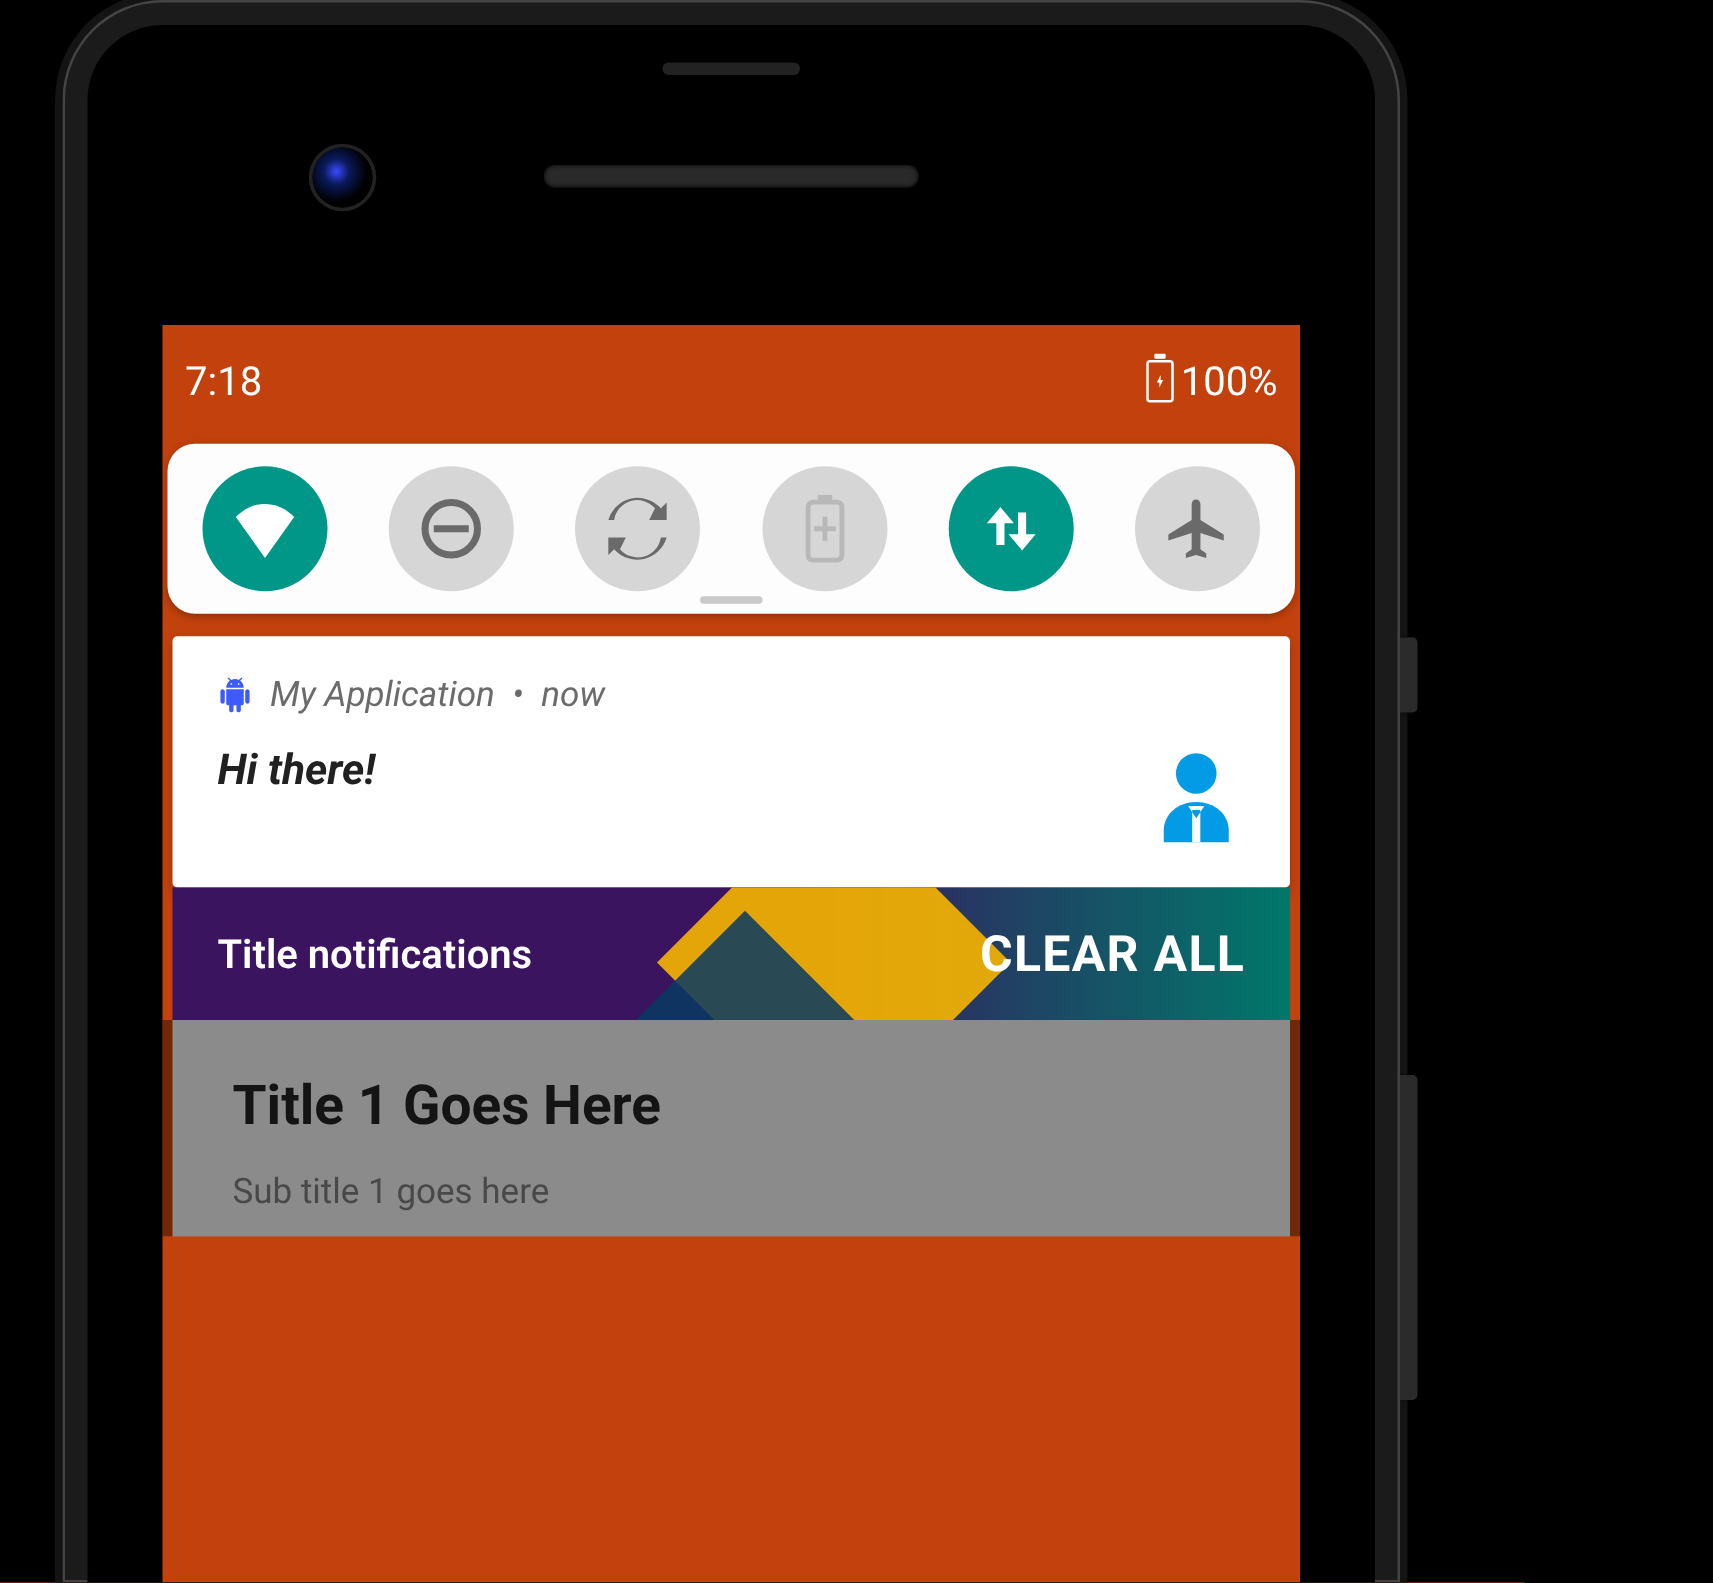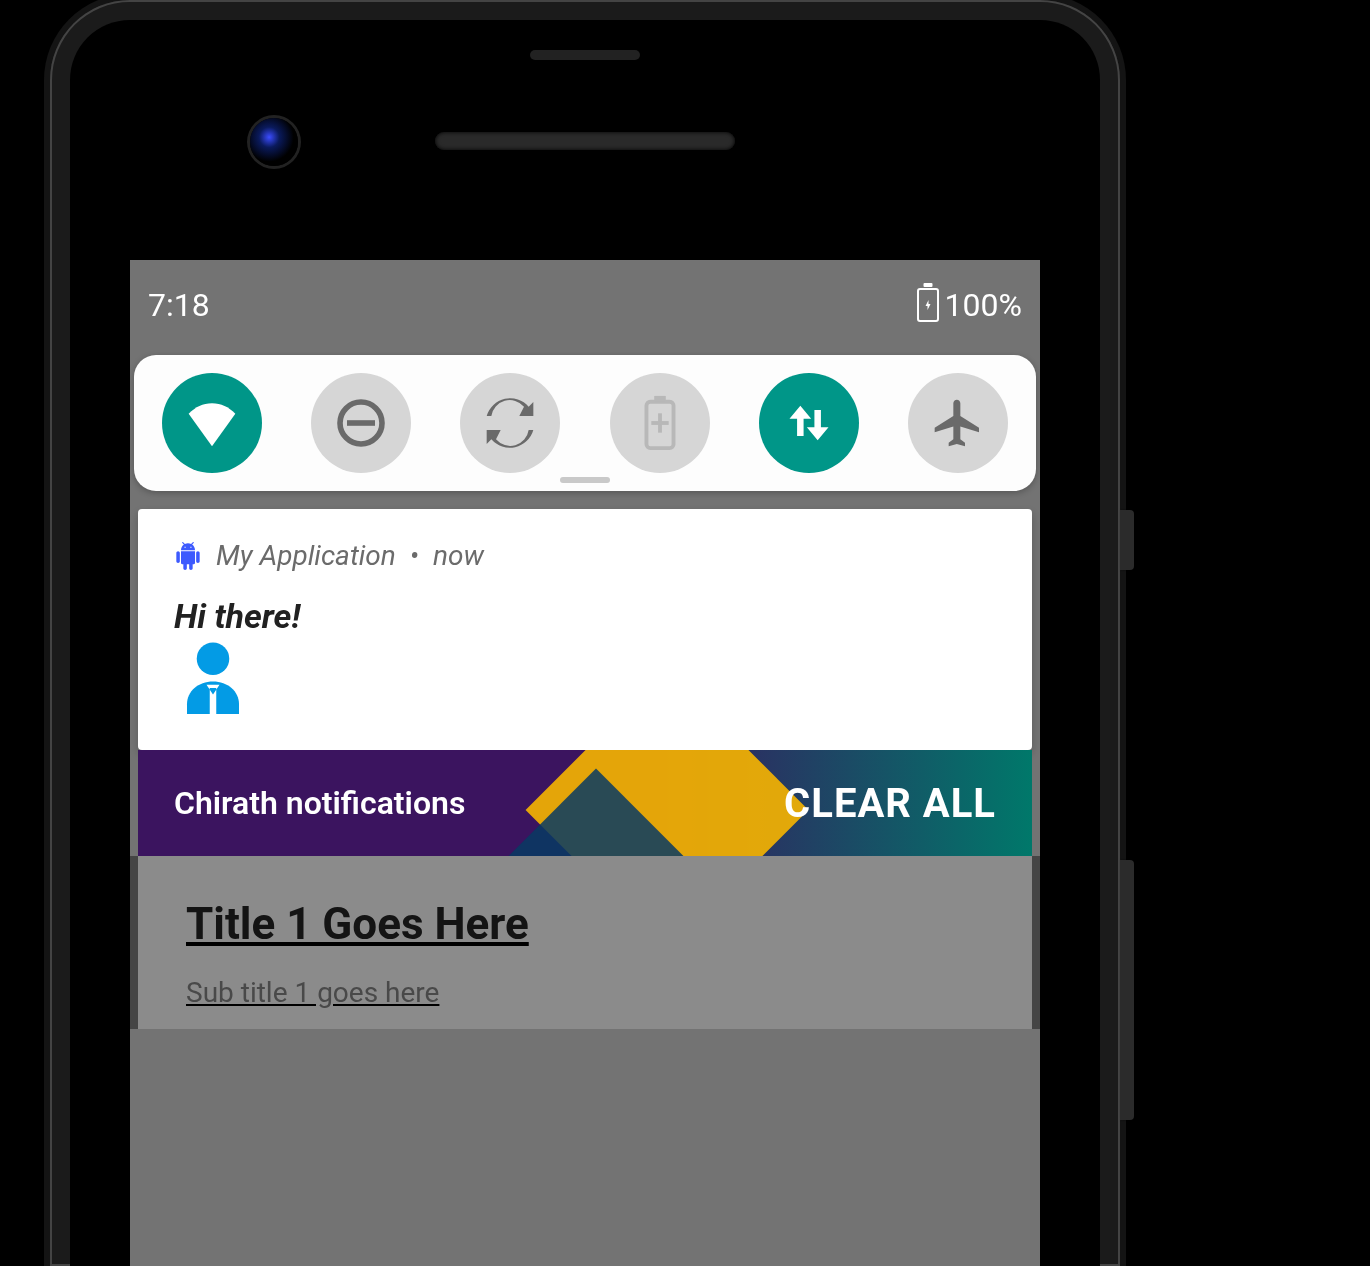--- a/index.html
+++ b/index.html
@@ -73,21 +73,21 @@
       box-shadow: 1px 0 2px rgba(0,0,0,.6);
     }
     .side-btn.a { top: 510px; height: 60px; }
     .side-btn.b { top: 860px; height: 260px; }
 
     
 
     .screen {
       position: absolute;
       left: 60px; right: 60px; top: 240px; bottom: 0;
-      background: #737373;
+      background: #c2410c;
     }
 
     .status-bar {
       height: 90px;
       display: flex;
       align-items: center;
       justify-content: space-between;
       padding: 0 18px;
       color: #fff;
       font-size: 32px;
@@ -182,21 +182,20 @@
       font-size: 28px;
       margin-bottom: 24px;
     }
 
     .notif-app-icon { width: 28px; height: 28px; }
 
     .notif-body {
       display: flex;
       align-items: flex-start;
       justify-content: space-between;
-      flex-direction: column;
     }
 
     .notif-title {
       font-size: 34px;
       font-weight: 700;
       color: #212121;
     }
     .notif-text {
       font-size: 34px;
       color: #4a4a4a;
@@ -242,21 +241,20 @@
 
     .footer-left { font-size: 32px; font-weight: 600; }
     .footer-right { font-size: 40px; font-weight: 700; letter-spacing: 1px; text-align: right; }
 
     
 
     .dimmed-content {
       margin: 0 8px;
       background: #e8e8e8;
       padding: 42px 48px 20px;
-      text-decoration: underline;
     }
     .dim-overlay {
       position: relative;
     }
     .dim-overlay::after {
       content: "";
       position: absolute;
       inset: 0;
       background: rgba(0,0,0,.4);
     }
@@ -348,21 +346,21 @@
           </div>
           <svg class="notif-large-icon" viewBox="0 0 24 24" fill="currentColor">
             <circle cx="12" cy="7" r="5"></circle>
             <path d="M4 24 V21 C4 17 7.5 14 12 14 C16.5 14 20 17 20 21 V24 Z"></path>
             <path d="M11 16 L11 24 L13 24 L13 16 Z M10 15 L14 15 L12 18 Z" fill="#fff"></path>
           </svg>
         </div>
       </div>
 
       <div class="footer-bar">
-        <span class="footer-left">Chirath notifications</span>
+        <span class="footer-left">Title notifications</span>
         <span class="footer-right">CLEAR ALL</span>
       </div>
 
       <div class="dim-overlay">
         <div class="dimmed-content">
           <div class="dimmed-title">Title 1 Goes Here</div>
           <div class="dimmed-sub">Sub title 1 goes here</div>
         </div>
       </div>
 

